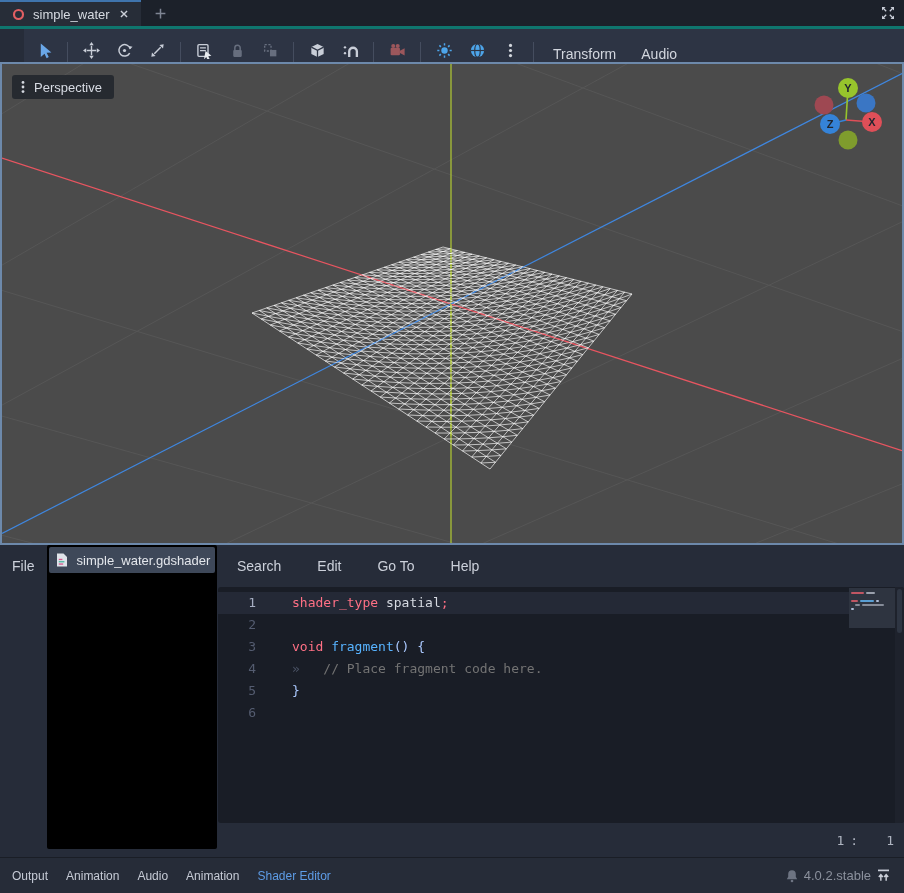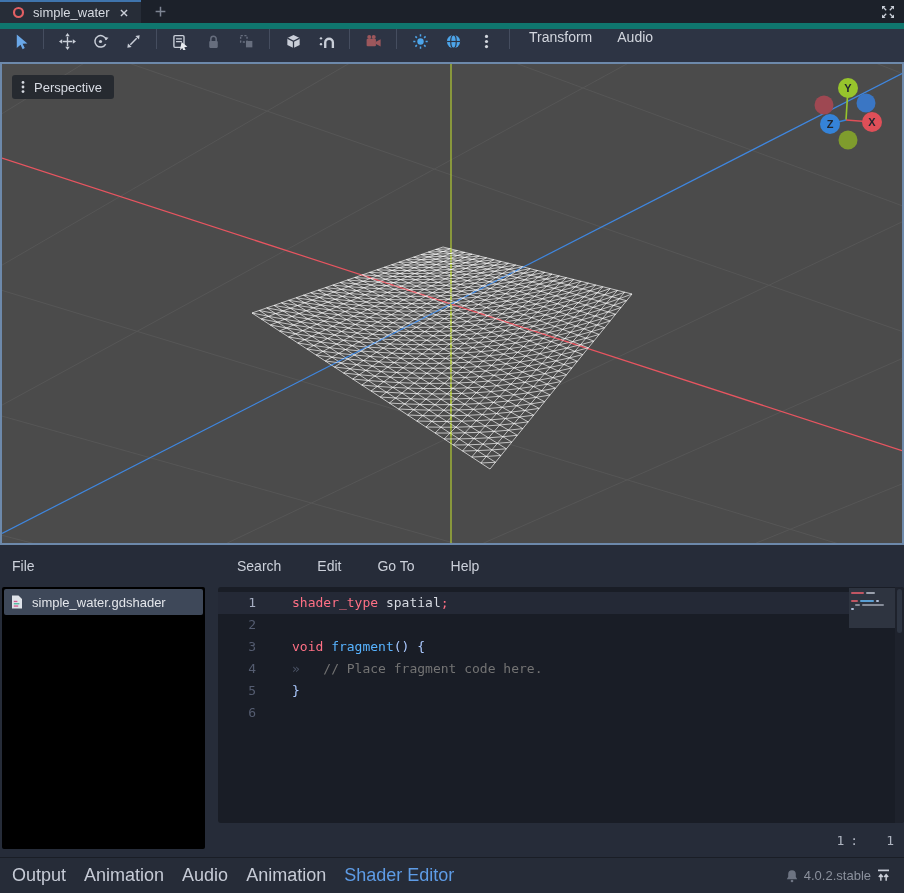--- a/index.html
+++ b/index.html
@@ -1,42 +1,42 @@
 <!DOCTYPE html>
 <html><head>
 <meta charset="utf-8">
 <style>
   * { margin:0; padding:0; box-sizing:border-box; }
   body { background:#14171d; }
   .app{ width:904px; height:893px; background:#262c39; font-family:"Liberation Sans",sans-serif; position:relative; overflow:hidden; }
 
   
-  .tabstrip{ height:29px; background:#1c212a; display:flex; align-items:stretch; border-bottom:6px solid #0f766e; }
+  .tabstrip{ height:29px; background:#1c212a; display:flex; align-items:stretch; border-bottom:3px solid #0f766e; }
   .tab{ display:flex; align-items:center; gap:7px; padding:0 10px 0 11px; background:#272d38; border-top:2px solid #3f74ad; color:#d7dbe2; font-size:13px; }
   .tbicon{ display:block; }
   .newtab{ display:flex; align-items:center; padding:0 12px; }
   .fsbtn{ margin-left:auto; display:flex; align-items:center; padding:0 8px; }
 
   
-  .toolbar{ height:33px; background:#2d3444; display:flex; align-items:flex-start; padding:0 10px; gap:13px; }
+  .toolbar{ height:33px; background:#2d3444; display:flex; align-items:flex-end; padding:0 10px; gap:13px;margin-left:24px; }
   .tbtn{ display:flex; align-items:center; justify-content:center; width:20px; height:24px; }
   .tbtn.dim{ opacity:.45; }
   .sep{ width:1px; height:20px; background:#454d5f; }
   .menu-label{ color:#d2d6de; font-size:14px; padding:0 6px; }
 
   
   .viewport{ height:483px; border:2px solid #6d89ab; background:#4b4b4b; position:relative; overflow:hidden; }
   .scene-svg{ position:absolute; left:0; top:0; }
   .persp{ position:absolute; left:10px; top:11px; display:flex; align-items:center; gap:8px; background:rgba(33,37,44,.88); border-radius:3px; padding:4px 12px 4px 8px; color:#d8dce4; font-size:13px; }
   .gizmo{ position:absolute; right:7px; top:7px; }
   .gz{ fill:#20262f; font-size:11px; font-weight:bold; text-anchor:middle; font-family:"Liberation Sans",sans-serif; }
 
   
   .bottom-panel{ height:312px; background:#262c39; display:flex; }
-  .left-col{ width:210px; display:flex; flex-direction:column; }
+  .left-col{ width:210px; display:flex; flex-direction:row; }
   .panel-row{ height:42px; display:flex; align-items:center; }
   .pmenu{ color:#ccd1db; font-size:14px; padding:0 10px; }
   .left-col .pmenu{ padding-left:12px; }
   .filelist{ flex:1; margin:0 5px 8px 2px; background:#000000; padding:2px; border-radius:2px; }
   .file-item{ display:flex; align-items:center; gap:7px; height:26px; padding:0 5px; font-size:13px; color:#e3e6eb; border-radius:2px; }
   .file-item.selected{ background:#3e4859; }
   .right-col{ flex:1; display:flex; flex-direction:column;padding-left:8px; }
   .menus{ padding-left:9px; gap:16px; }
 
   
@@ -50,21 +50,21 @@
   .mm-row{ height:4px; display:flex; align-items:center; gap:2px; }
   .mm-bar{ height:2px; border-radius:1px; }
   .vscroll{ position:absolute; top:0; right:0; bottom:0; width:9px; background:#1e222c; }
   .vthumb{ position:absolute; top:2px; left:2px; right:2px; height:44px; background:#2e3542; border-radius:3px; }
   .cursor-row{ height:34px; display:flex; align-items:center; justify-content:flex-end; padding-right:10px; color:#aeb4c0; font-family:"DejaVu Sans Mono",monospace; font-size:13px; }
   .cursor-row .col{ margin-left:28px; }
   .cursor-row .sep2{ margin-left:6px; }
 
   
   .statusbar{ height:36px; background:#262c38; border-top:1px solid #1a1e26; display:flex; align-items:center; padding:0 12px; gap:18px; }
-  .sb-item{ color:#c6cbd6; font-size:18px; }
+  .sb-item{ color:#c6cbd6; font-size:12px; }
   .sb-item.active{ color:#5e9ce6; }
   .sb-right{ margin-left:auto; display:flex; align-items:center; gap:4px; }
   .version{ color:#8b919d; font-size:13px; }
 </style>
 </head>
 <body>
 
 <div class="app">
 
   <div class="tabstrip">

